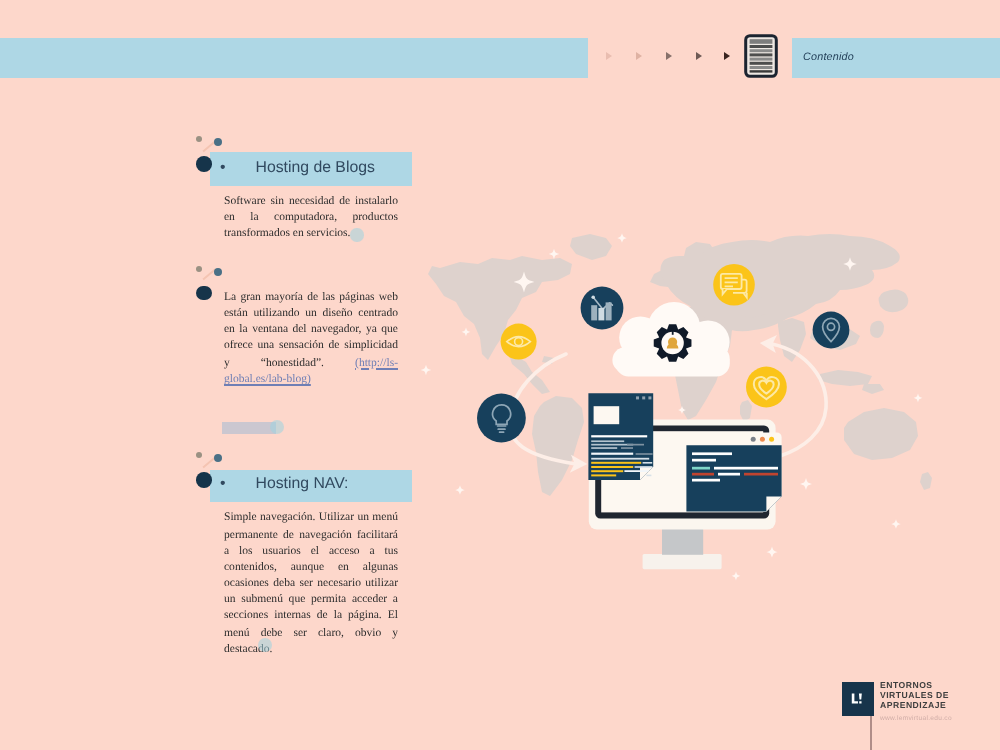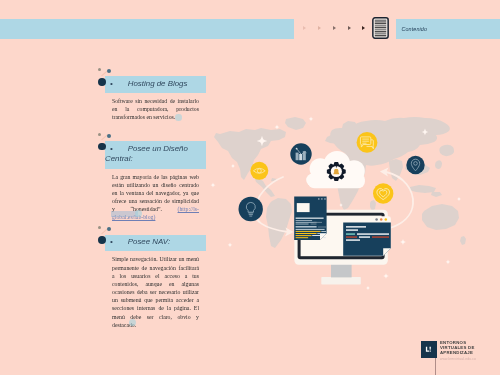--- a/index.html
+++ b/index.html
@@ -14,21 +14,21 @@
   .arrow{position:absolute;width:0;height:0;border-top:2.8px solid transparent;border-bottom:2.8px solid transparent;top:26.2px;}
 
   .doc-icon{position:absolute;left:372px;top:17px;width:17px;height:22px;}
   .hdr-label{position:absolute;left:401.5px;top:19px;height:20px;display:flex;align-items:center;
              font-style:italic;font-size:5.4px;color:#24415a;letter-spacing:0.1px;}
 
   .illus{position:absolute;left:0;top:0;width:500px;height:375px;z-index:0;}
 
   .sec{position:absolute;left:86px;width:132px;z-index:3;overflow:visible;}
   .title-band{position:relative;margin-left:19px;background:#aed7e5;
-              padding:2.6px 4px 3.8px 0px;box-sizing:border-box;width:101px;font-style:italic;}
+              padding:2.6px 4px 3.8px 0px;box-sizing:border-box;width:101px;}
   .title-txt .bul{padding-left:5px;}
   .title-txt{font-size:7.9px;color:#31495f;line-height:10.6px;display:block;}
   .title-txt .bul{padding-right:15px;}
   .bigdot{position:absolute;width:7.8px;height:7.8px;border-radius:50%;background:#16344a;left:12.3px;top:1.6px;z-index:5;}
   .sdot{position:absolute;border-radius:50%;z-index:5;}
   .dline{position:absolute;left:21.6px;top:-5.6px;width:7.8px;height:0.55px;background:#f4c4b2;
          transform:rotate(140deg);transform-origin:0 0;z-index:4;}
   .body-txt{margin:4px 0 0 26px;width:87px;font-size:5.78px;line-height:8.15px;color:#2d2d2d;text-align:justify;
             font-family:"Liberation Serif",serif;}
   .body-txt .lnk{color:#6f7fb5;text-decoration:underline;}
@@ -233,34 +233,31 @@
       <span class="title-txt"><span class="bul">•</span><span>Hosting de Blogs</span></span>
     </div>
     <div class="body-txt"><span>Software sin necesidad de instalarlo en la computadora, productos transformados en servicios.</span></div>
     <div class="selblob" style="left:89px;top:38px;width:6.5px;height:6.5px"></div>
   </div>
   <div class="sec" style="top:141px">
     <div class="dline"></div>
     <div class="sdot" style="width:3.0px;height:3.0px;background:#9a9183;left:11.8px;top:-8.5px"></div>
     <div class="sdot" style="width:4.0px;height:4.0px;background:#4a7086;left:20.8px;top:-7.4px"></div>
     <div class="bigdot"></div>
-    <div class="title-band">
-      <span class="title-txt"><span class="bul">•</span><span>Posee un Diseño Central:</span></span>
-    </div>
     <div class="body-txt"><span>La gran mayoría de las páginas web están utilizando un diseño centrado en la ventana del navegador, ya que ofrece una sensación de simplicidad y “honestidad”. </span><a class="lnk">(http://ls-global.es/lab-blog)</a></div>
     <div class="sellinehl" style="left:25px;top:70px;width:27px;height:5.5px"></div>
     <div class="selblob" style="left:49px;top:69px;width:7px;height:7px"></div>
   </div>
   <div class="sec" style="top:234.5px">
     <div class="dline"></div>
     <div class="sdot" style="width:3.0px;height:3.0px;background:#9a9183;left:11.8px;top:-8.5px"></div>
     <div class="sdot" style="width:4.0px;height:4.0px;background:#4a7086;left:20.8px;top:-7.4px"></div>
     <div class="bigdot"></div>
     <div class="title-band">
-      <span class="title-txt"><span class="bul">•</span><span>Posee NAV:</span></span>
+      <span class="title-txt"><span class="bul">•</span><span>Hosting NAV:</span></span>
     </div>
     <div class="body-txt"><span>Simple navegación. Utilizar un menú permanente de navegación facilitará a los usuarios el acceso a tus contenidos, aunque en algunas ocasiones deba ser necesario utilizar un submenú que permita acceder a secciones internas de la página. El menú debe ser claro, obvio y destacado.</span></div>
     <div class="selblob" style="left:43px;top:84px;width:7px;height:7px"></div>
   </div>
   <div class="badge">
     <div class="badge-pole"></div>
     <div class="badge-flag">
       <svg viewBox="0 0 16 16">
         <path d="M4.2 4.0 h1.9 v5.6 h2.6 v1.7 h-4.5 Z" fill="#ffffff"></path>
         <path d="M9.4 4.0 h2.1 l-0.4 4.4 h-1.3 Z M9.6 9.6 h1.7 v1.7 h-1.7 Z" fill="#ffffff"></path>

